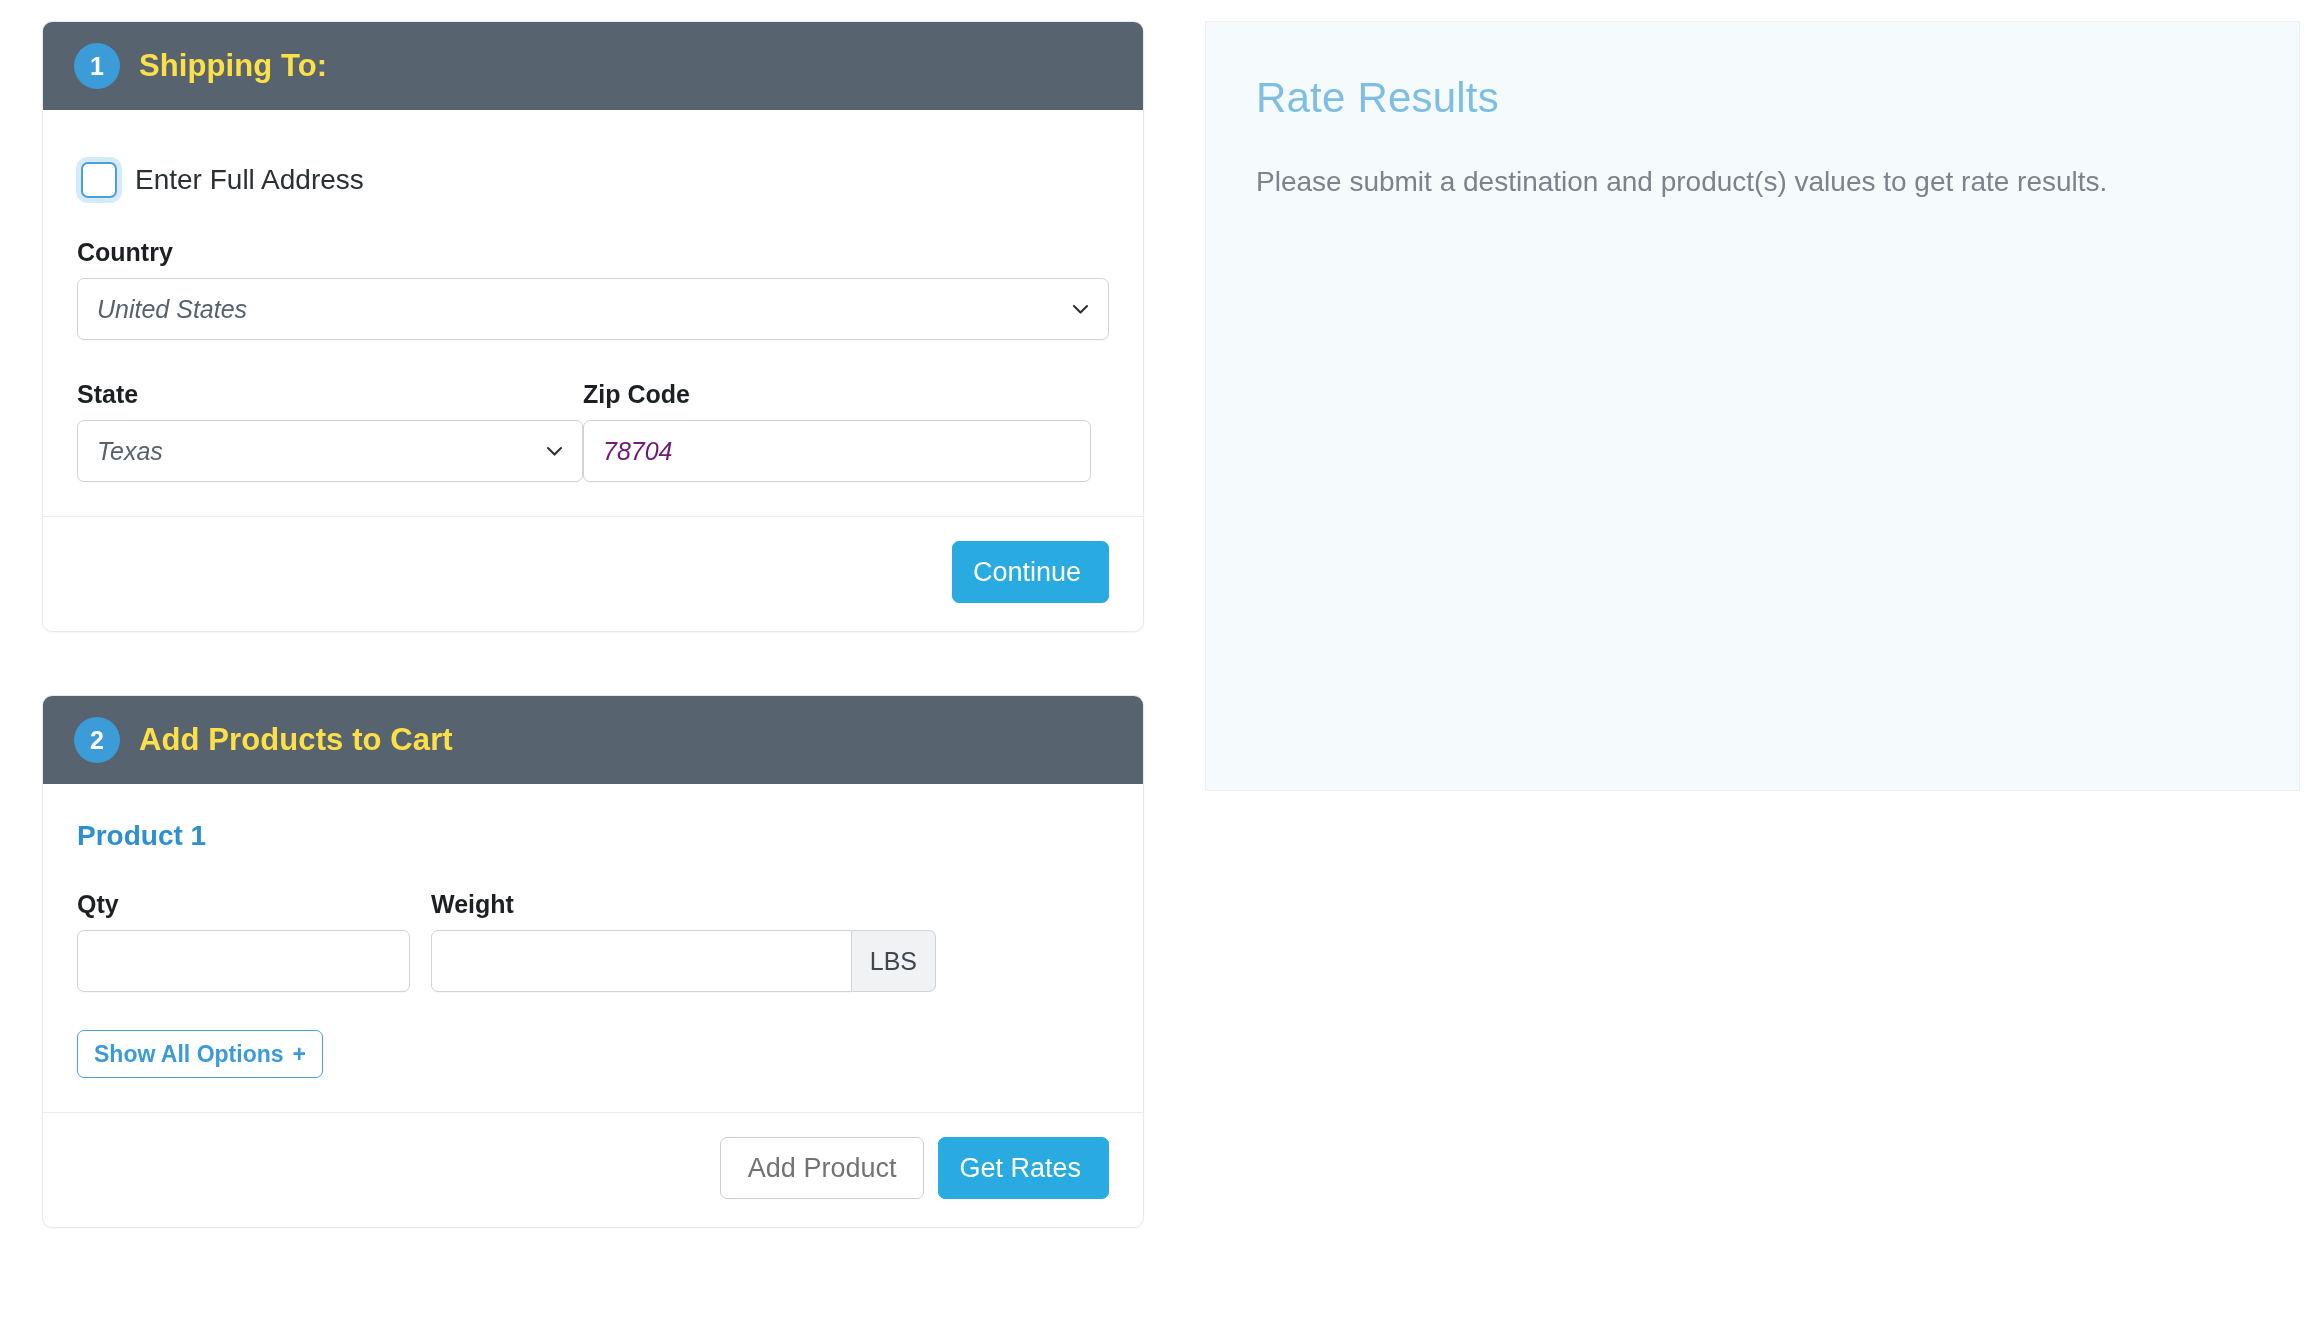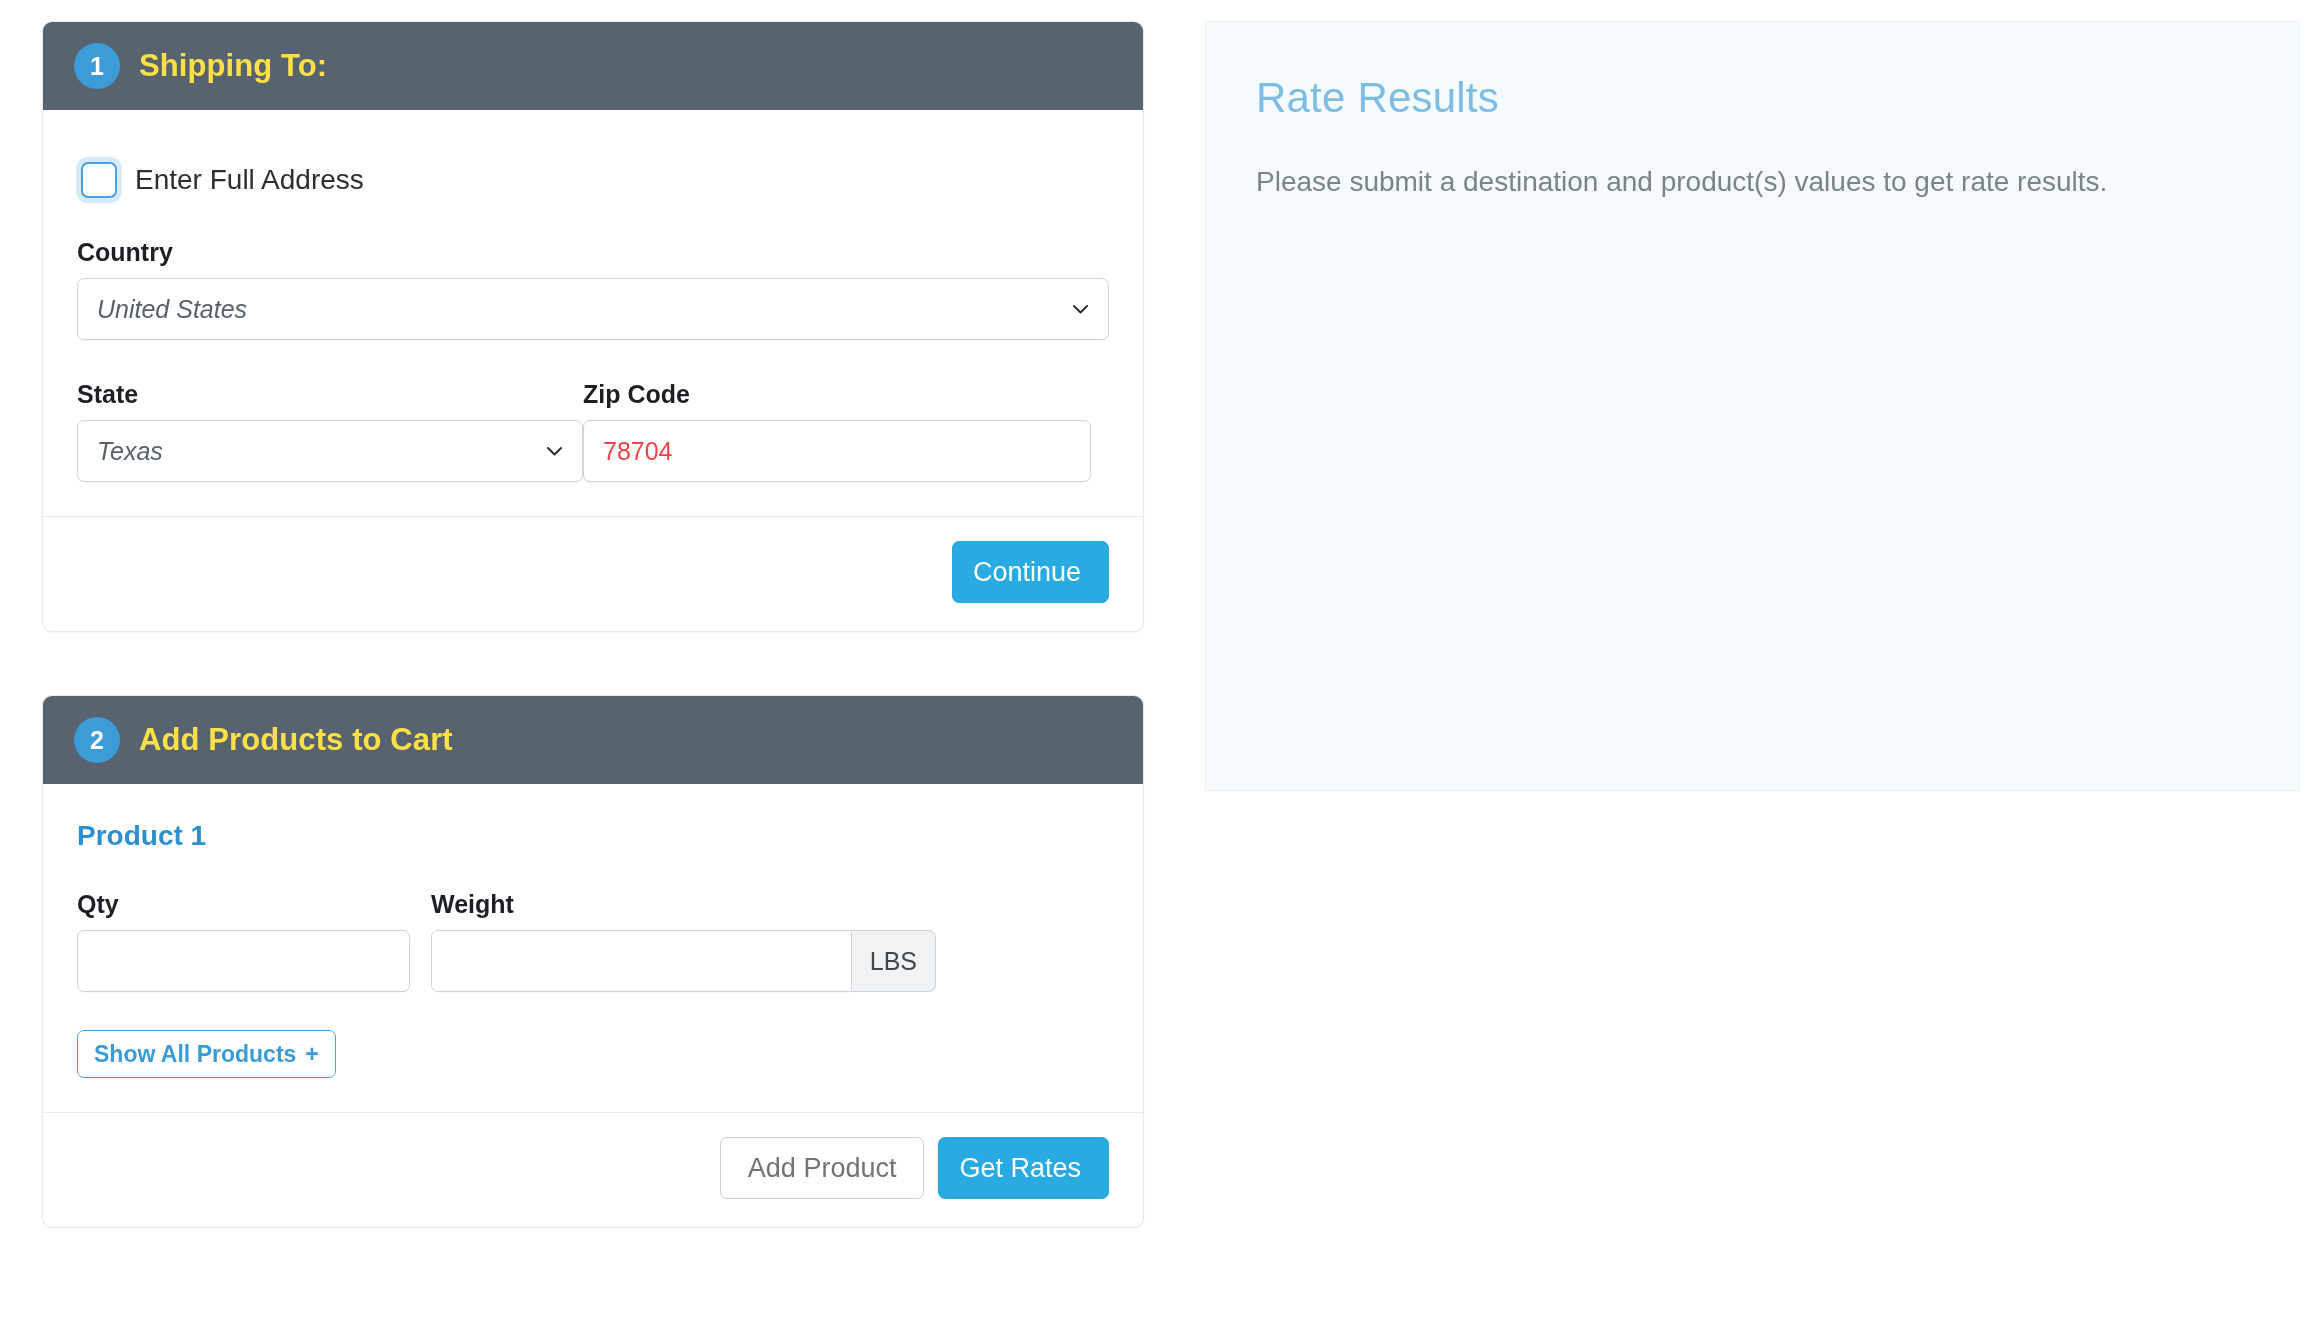--- a/index.html
+++ b/index.html
@@ -108,21 +108,21 @@
     border-radius: 7px;
     background: #ffffff;
     display: flex;
     align-items: center;
     padding: 0 19px;
     font-size: 25px;
     color: #56616c;
     box-shadow: 0 1px 1px rgba(20,30,45,0.03);
   }
   .control.select { padding-right: 52px; font-style: italic; }
-  .control.input-value { color: #ef4444; }
+  .control.input-value { color: #701a75; font-style: italic; }
 
   .chev {
     position: absolute;
     right: 18px;
     top: 50%;
     transform: translateY(-50%);
     width: 19px;
     height: 19px;
     pointer-events: none;
   }
@@ -326,21 +326,21 @@
               <div class="control">
                 <span></span>
               </div>
               <div class="addon">LBS</div>
             </div>
           </div>
         </div>
 
         <div class="show-options-wrap">
           <span class="btn btn-outline-blue">
-            <span>Show All Products</span>
+            <span>Show All Options</span>
             <span class="plus">+</span>
           </span>
         </div>
       </div>
 
       <div class="card-footer">
         <div class="btn btn-default">Add Product</div>
         <div class="btn btn-primary">Get Rates</div>
       </div>
     </div>

